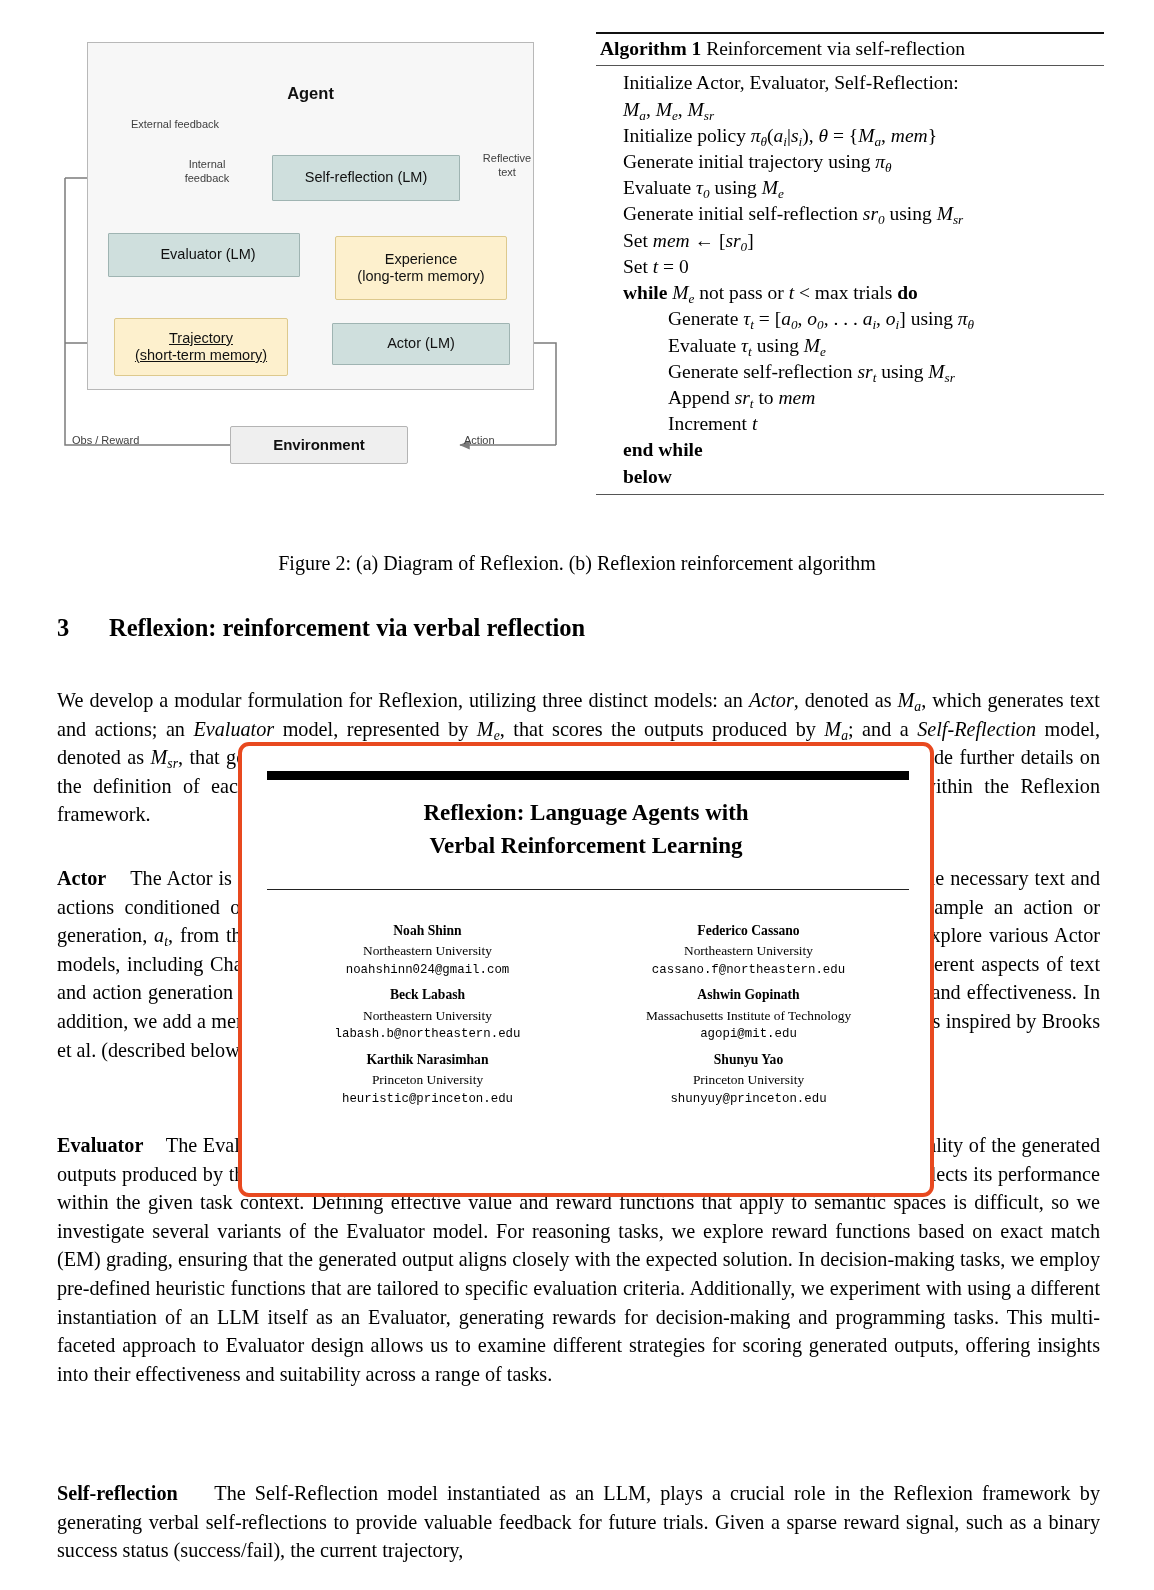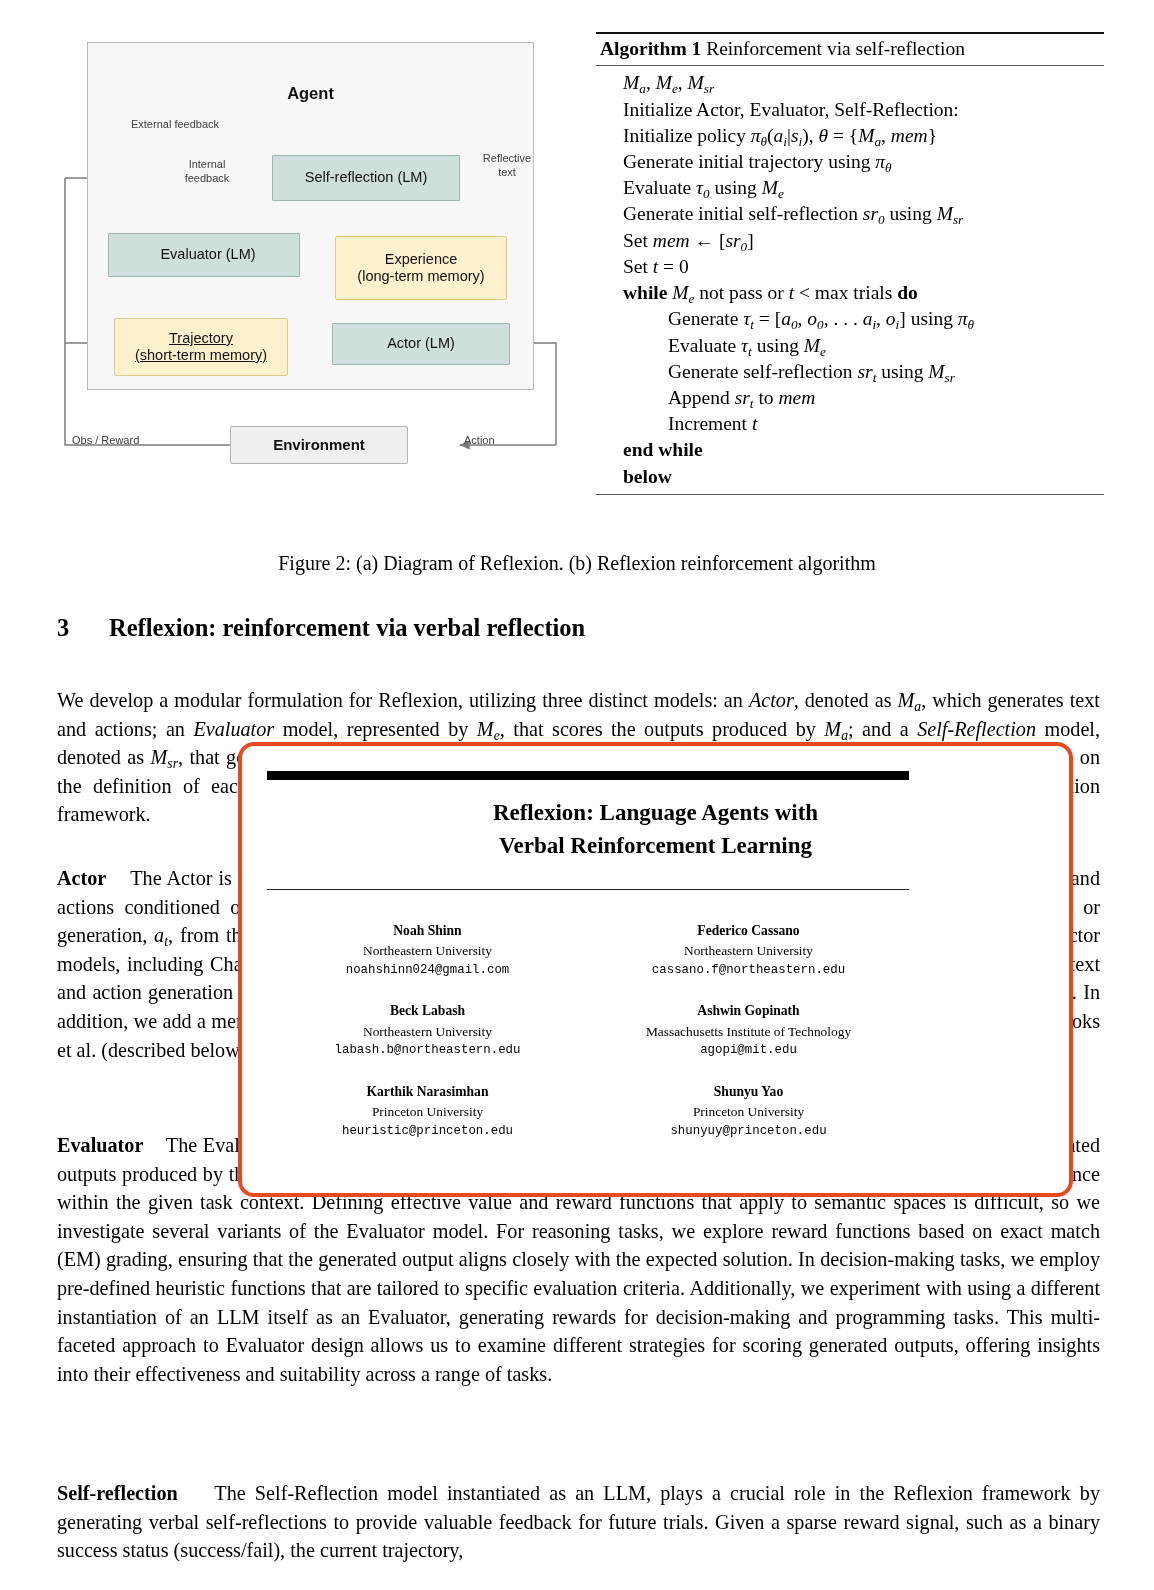--- a/index.html
+++ b/index.html
@@ -153,24 +153,24 @@
     text-justify: inter-word;
   }
   .para { margin: 0 0 0 0; }
   .it { font-style: italic; }
   .b { font-weight: bold; }
 
   
   .overlay {
     position: absolute;
     left: 238px; top: 742px;
-    width: 835px; height: 455px;
+    width: 696px; height: 455px;
     background: #ffffff;
     border: 4px solid #e8491f;
-    border-radius: 16px;
+    border-radius: 11px;
     box-sizing: border-box;
     overflow: hidden;
   }
   .ov-blackbar {
     position: absolute;
     left: 25px; top: 25px;
     width: 642px; height: 9px;
     background: #000;
   }
   .ov-title {
@@ -187,21 +187,21 @@
     left: 25px; top: 143px;
     width: 642px;
     border-top: 1.6px solid #222;
   }
   .ov-authors {
     position: absolute;
     left: 25px; top: 175px;
     width: 642px;
     display: grid;
     grid-template-columns: 1fr 1fr;
-    row-gap: 22px;
+    row-gap: 6px;
   }
   .ov-author { text-align: center; }
   .ov-name { font-weight: bold; font-size: 13.6px; line-height: 1.5; }
   .ov-aff  { font-size: 13.4px; line-height: 1.45; }
   .ov-mail {
     font-family: "Liberation Mono", "DejaVu Sans Mono", monospace;
     font-size: 12.4px;
     line-height: 1.5;
   }
 </style>
@@ -276,22 +276,22 @@
       <div class="node gray" style="left:170px; top:396px; width:178px; height:38px;">
         <span>Environment</span>
       </div>
     </div>
 
     <div class="algo">
       <div class="rule-top"></div>
       <div class="algo-title"><b>Algorithm 1</b> <span>Reinforcement via self-reflection</span></div>
       <div class="rule-mid"></div>
       <div class="algo-body">
+        <div class="algo-line ind0">Initialize Actor, Evaluator, Self-Reflection:</div>
         <div class="algo-line ind0"><span class="mi">M<sub>a</sub></span>, <span class="mi">M<sub>e</sub></span>, <span class="mi">M<sub>sr</sub></span></div>
-        <div class="algo-line ind0">Initialize Actor, Evaluator, Self-Reflection:</div>
         <div class="algo-line ind0">Initialize policy <span class="mi">π<sub>θ</sub></span>(<span class="mi">a<sub>i</sub></span>|<span class="mi">s<sub>i</sub></span>), <span class="mi">θ</span> = {<span class="mi">M<sub>a</sub></span>, <span class="mi">mem</span>}</div>
         <div class="algo-line ind0">Generate initial trajectory using <span class="mi">π<sub>θ</sub></span></div>
         <div class="algo-line ind0">Evaluate <span class="mi">τ<sub>0</sub></span> using <span class="mi">M<sub>e</sub></span></div>
         <div class="algo-line ind0">Generate initial self-reflection <span class="mi">sr<sub>0</sub></span> using <span class="mi">M<sub>sr</sub></span></div>
         <div class="algo-line ind0">Set <span class="mi">mem</span> ← [<span class="mi">sr<sub>0</sub></span>]</div>
         <div class="algo-line ind0">Set <span class="mi">t</span> = 0</div>
         <div class="algo-line ind0"><span class="bf">while</span> <span class="mi">M<sub>e</sub></span> not pass or <span class="mi">t</span> &lt; max trials <span class="bf">do</span></div>
         <div class="algo-line ind2">Generate <span class="mi">τ<sub>t</sub></span> = [<span class="mi">a<sub>0</sub></span>, <span class="mi">o<sub>0</sub></span>, . . . <span class="mi">a<sub>i</sub></span>, <span class="mi">o<sub>i</sub></span>] using <span class="mi">π<sub>θ</sub></span></div>
         <div class="algo-line ind2">Evaluate <span class="mi">τ<sub>t</sub></span> using <span class="mi">M<sub>e</sub></span></div>
         <div class="algo-line ind2">Generate self-reflection <span class="mi">sr<sub>t</sub></span> using <span class="mi">M<sub>sr</sub></span></div>

